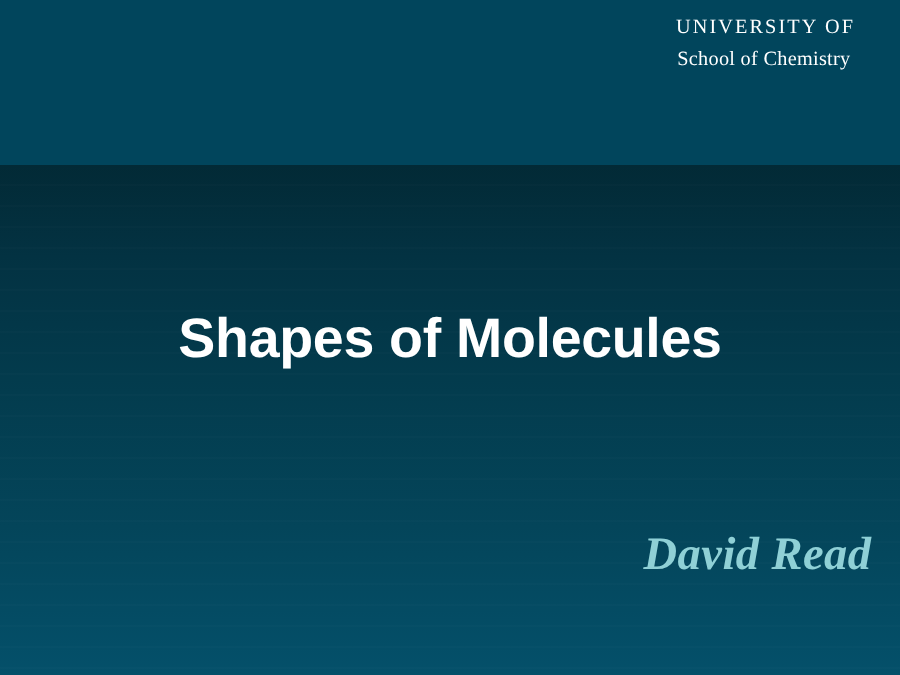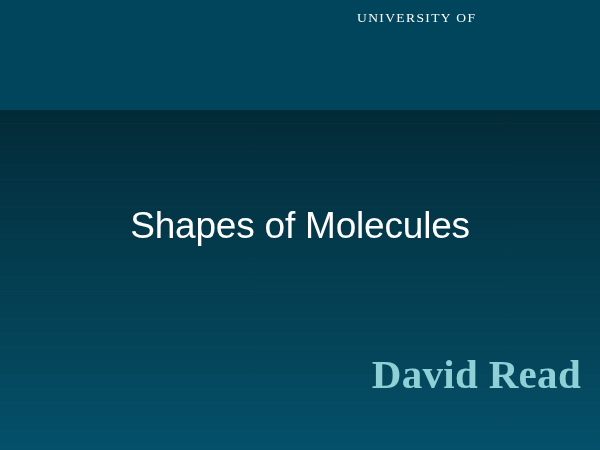--- a/index.html
+++ b/index.html
@@ -32,23 +32,24 @@
     left: 0;
     top: 0;
     width: 600px;
     height: 110px;
     background: #01455c;
   }
 
   
   #logo {
     position: absolute;
-    right: 13px;
+    right: 27px;
     top: 11px;
     width: 230px;
+    text-align: right;
     color: #ffffff;
     line-height: 1;
   }
 
   #logo-university-of {
     font-family: "Liberation Serif", serif;
     font-size: 13.5px;
     letter-spacing: 1.4px;
     line-height: 1;
     padding-right: 3px;
@@ -76,35 +77,36 @@
 
   
   #title {
     position: absolute;
     left: 0;
     right: 0;
     top: 206px;
     text-align: center;
     color: #ffffff;
     font-family: "Liberation Sans", sans-serif;
-    font-weight: normal;
+    font-weight: bold;
     font-size: 37px;
     letter-spacing: -0.2px;
     line-height: 1.1;
   }
 
   
   #author {
     position: absolute;
     right: 19px;
     top: 352px;
     color: #8fd0d6;
     font-family: "Liberation Serif", serif;
+    font-style: italic;
     font-weight: bold;
-    font-size: 41px;
+    font-size: 31px;
     line-height: 1.1;
     letter-spacing: 0.3px;
     text-align: right;
   }
 
   
   #banding {
     position: absolute;
     left: 0;
     top: 110px;
@@ -122,20 +124,21 @@
 </style>
 </head>
 <body>
 
 <div id="slide">
 
   <div id="header-band"></div>
 
   <div id="logo">
     <span id="logo-university-of">UNIVERSITY OF</span>
+    <span id="logo-school">School of Chemistry</span>
   </div>
 
   <div id="banding"></div>
 
   <div id="title">Shapes of Molecules</div>
 
   <div id="author">David Read</div>
 
 </div>
 

